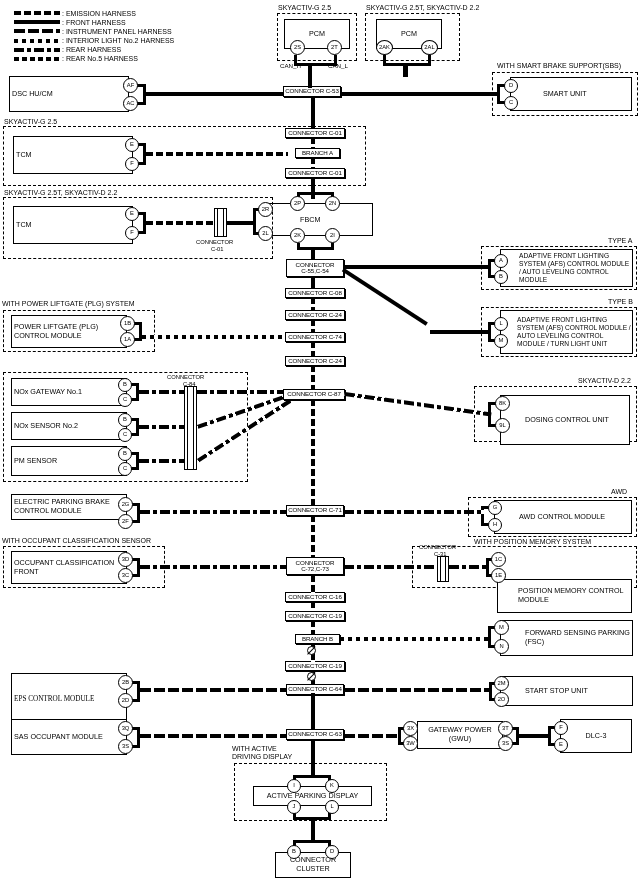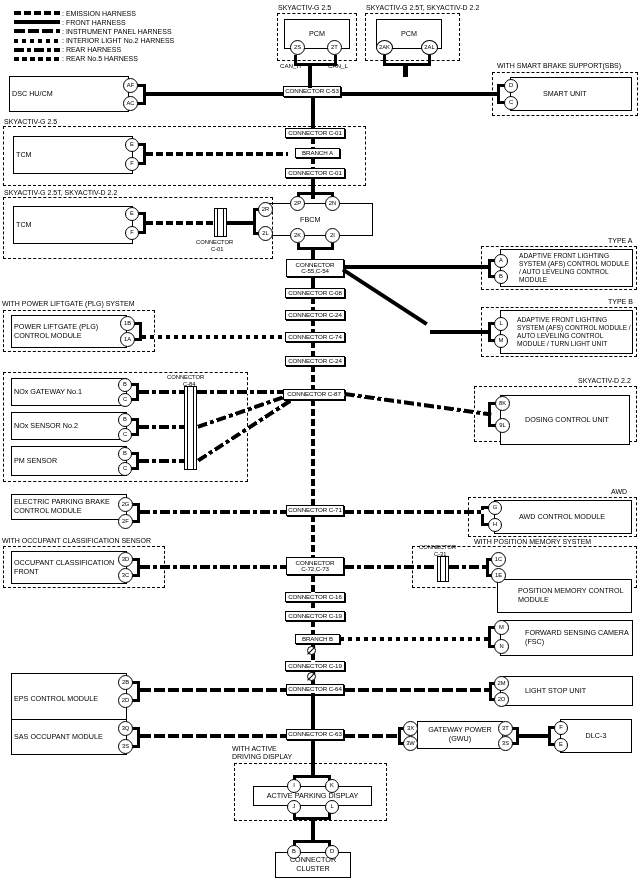--- a/index.html
+++ b/index.html
@@ -370,41 +370,41 @@
 <div class="abs v-emis" style="left:311px;top:575px;height:18px;"></div>
 <div class="abs v-emis" style="left:311px;top:601px;height:11px;"></div>
 <div class="abs v-emis" style="left:311px;top:620px;height:15px;"></div>
 <div class="abs splice" style="left:311px;top:646px;position:absolute;transform:translateX(-4px);"></div>
 <div class="abs v-emis" style="left:311px;top:643px;height:19px;"></div>
 <div class="abs splice" style="left:311px;top:672px;position:absolute;transform:translateX(-4px);"></div>
 <div class="abs v-emis" style="left:311px;top:670px;height:19px;"></div>
 
 <div class="abs h-int2" style="left:340px;top:637px;width:151px;"></div>
 <div class="abs unit" style="left:500px;top:620px;width:133px;height:36px;">
-  <span style="margin-left:22px;">FORWARD SENSING CAMERA (FSC)</span>
+  <span style="margin-left:22px;">FORWARD SENSING PARKING (FSC)</span>
 </div>
 <div class="abs pin" style="left:494px;top:620px;width:15px;height:15px;">M</div>
 <div class="abs pin" style="left:494px;top:639px;width:15px;height:15px;">N</div>
 <div class="abs w" style="left:488px;top:626px;width:9px;height:3px;"></div>
 <div class="abs w" style="left:488px;top:645px;width:9px;height:3px;"></div>
 <div class="abs w" style="left:488px;top:626px;width:3px;height:22px;"></div>
 
-<div class="abs unit" style="left:11px;top:673px;width:116px;height:52px;">
+<div class="abs unit" style="left:11px;top:673px;width:116px;height:52px;font-family:Liberation Serif, serif;">
   <span>EPS CONTROL MODULE</span>
 </div>
 <div class="abs pin" style="left:118px;top:675px;width:15px;height:15px;">2B</div>
 <div class="abs pin" style="left:118px;top:693px;width:15px;height:15px;">2D</div>
 <div class="abs w" style="left:132px;top:681px;width:8px;height:3px;"></div>
 <div class="abs w" style="left:132px;top:699px;width:8px;height:3px;"></div>
 <div class="abs w" style="left:137px;top:681px;width:3px;height:21px;"></div>
 <div class="abs h-ipan" style="left:140px;top:688px;width:146px;"></div>
 <div class="abs conn" style="left:286px;top:684px;width:58px;height:11px;">CONNECTOR C-64</div>
 <div class="abs h-ipan" style="left:344px;top:688px;width:148px;"></div>
 <div class="abs unit" style="left:500px;top:676px;width:133px;height:30px;">
-  <span style="margin-left:22px;">LIGHT STOP UNIT</span>
+  <span style="margin-left:22px;">START STOP UNIT</span>
 </div>
 <div class="abs pin" style="left:494px;top:676px;width:15px;height:15px;">2M</div>
 <div class="abs pin" style="left:494px;top:692px;width:15px;height:15px;">2O</div>
 <div class="abs w" style="left:489px;top:682px;width:8px;height:3px;"></div>
 <div class="abs w" style="left:489px;top:698px;width:8px;height:3px;"></div>
 <div class="abs w" style="left:489px;top:682px;width:3px;height:19px;"></div>
 
 <div class="abs unit" style="left:11px;top:719px;width:116px;height:36px;">
   <span>SAS OCCUPANT MODULE</span>
 </div>

